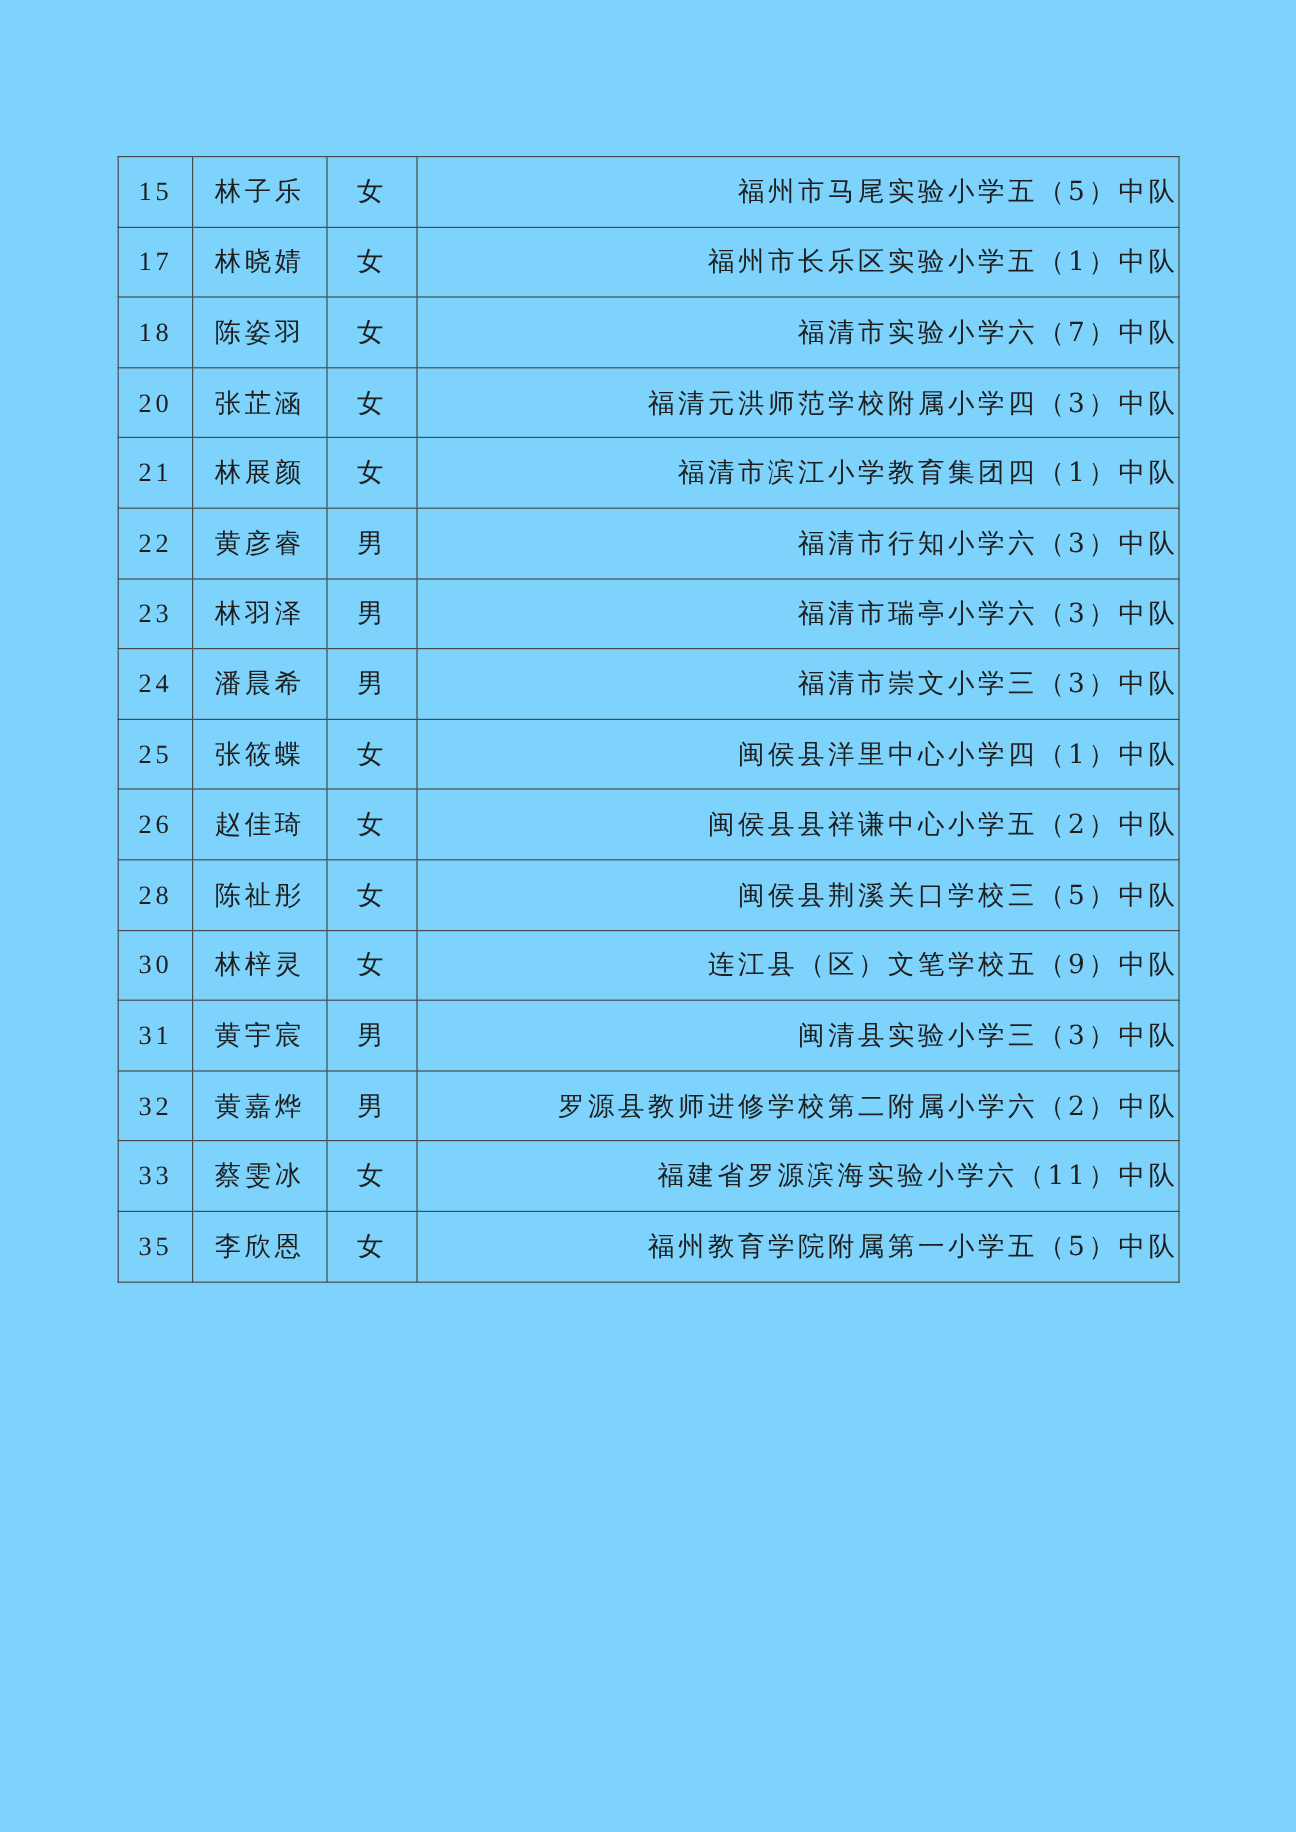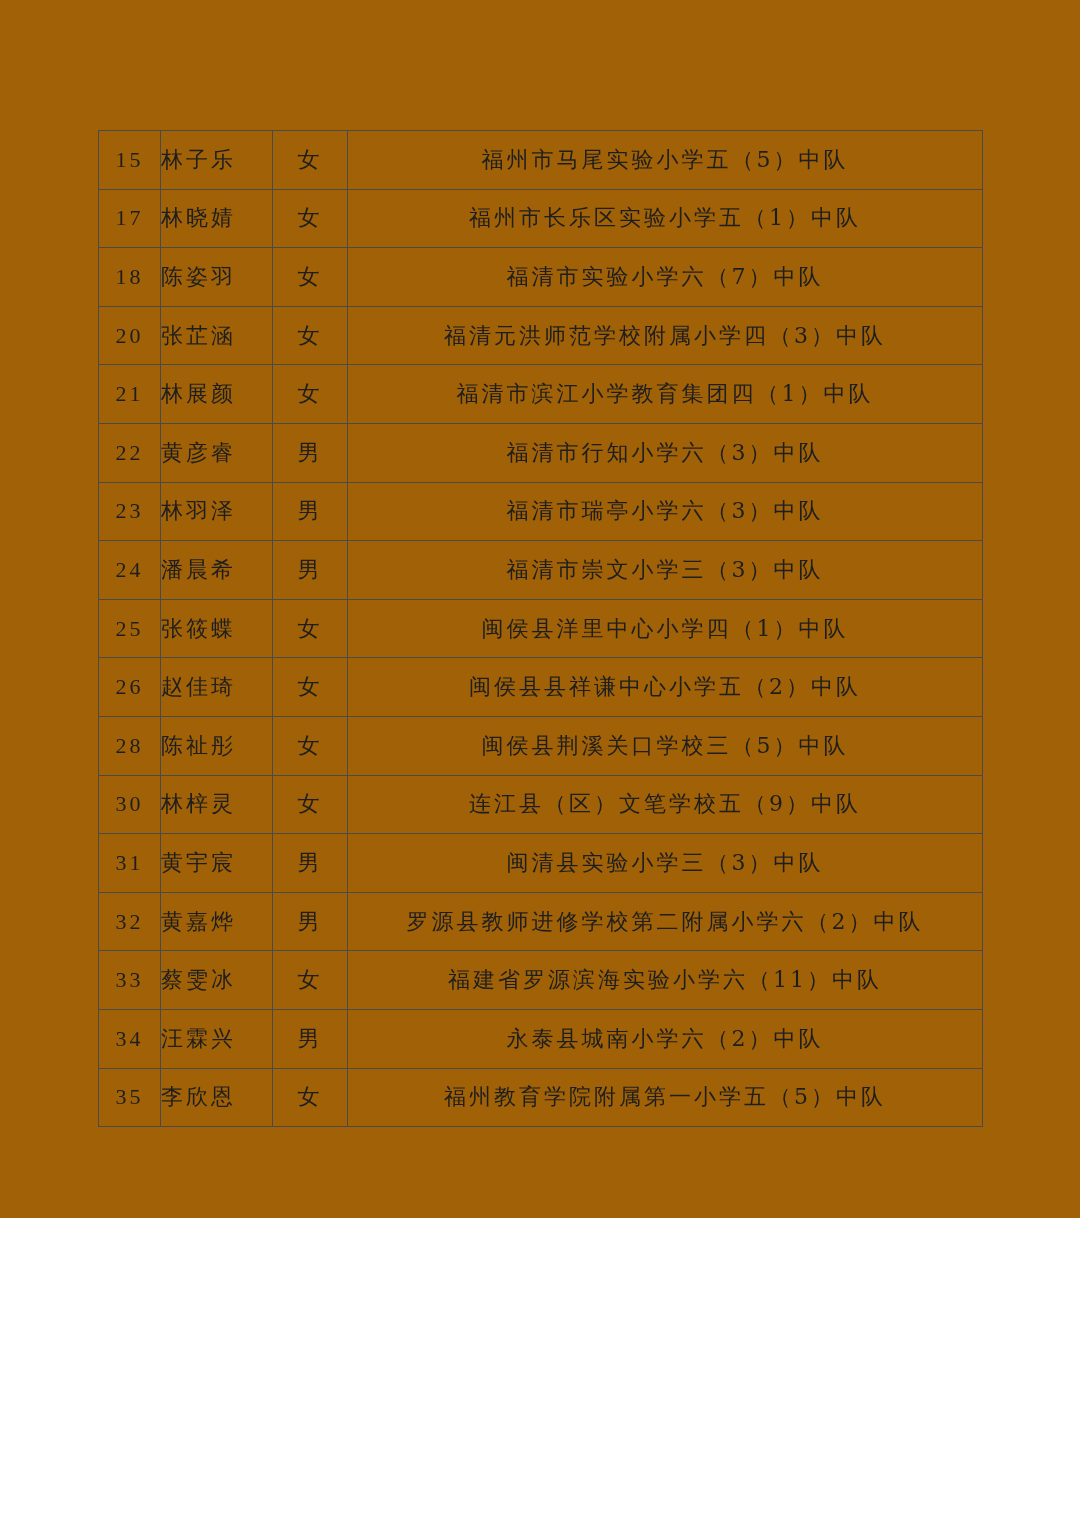--- a/index.html
+++ b/index.html
@@ -1,35 +1,35 @@
 <!DOCTYPE html>
 <html><head>
 <meta charset="utf-8">
 <style>
   html, body { margin: 0; padding: 0; background: #ffffff; }
   body { width: 1080px; height: 1527px; position: relative; overflow: hidden;
          font-family: "DejaVu Serif", "Liberation Serif", serif; color: #1e1e1e; }
-  .page { position: absolute; left: 0; top: 0; width: 1080px; height: 1218px; background: #a16207; }
+  .page { position: absolute; left: 0; top: 0; width: 1080px; height: 1527px; background: #7dd3fc; }
   table.roster {
     position: absolute; left: 98px; top: 130px; width: 884px;
     border-collapse: collapse; table-layout: fixed;
   }
   table.roster td {
     border: 1.3px solid #4a4a4a;
     height: 57.6px; padding: 0; font-size: 22px; letter-spacing: 3px;
     vertical-align: middle; white-space: nowrap;
   }
   col.c-no { width: 62px; }
   col.c-name { width: 112px; }
   col.c-gender { width: 75px; }
   col.c-school { width: 635px; }
   td.no { text-align: center; letter-spacing: 0; font-family: "Liberation Serif", "DejaVu Serif", serif; font-size: 23px; }
-  td.name { }
+  td.name { text-align: center; }
   td.gender { text-align: center; }
-  td.school { text-align: center; padding-left: 3px; margin-top: 35px; }
+  td.school { text-align: right; padding-left: 3px; margin-top: 35px; }
 </style>
 </head>
 <body>
 
 <div class="page">
   <table class="roster">
     <colgroup>
       <col class="c-no">
         <col class="c-name">
         <col class="c-gender">
@@ -120,26 +120,20 @@
           <td class="gender">男</td>
           <td class="school">罗源县教师进修学校第二附属小学六（2）中队</td>
         </tr>
       <tr>
           <td class="no">33</td>
           <td class="name">蔡雯冰</td>
           <td class="gender">女</td>
           <td class="school">福建省罗源滨海实验小学六（11）中队</td>
         </tr>
       <tr>
-          <td class="no">34</td>
-          <td class="name">汪霖兴</td>
-          <td class="gender">男</td>
-          <td class="school">永泰县城南小学六（2）中队</td>
-        </tr>
-      <tr>
           <td class="no">35</td>
           <td class="name">李欣恩</td>
           <td class="gender">女</td>
           <td class="school">福州教育学院附属第一小学五（5）中队</td>
         </tr>
     </tbody>
   </table>
 </div>
 
 </body></html>

